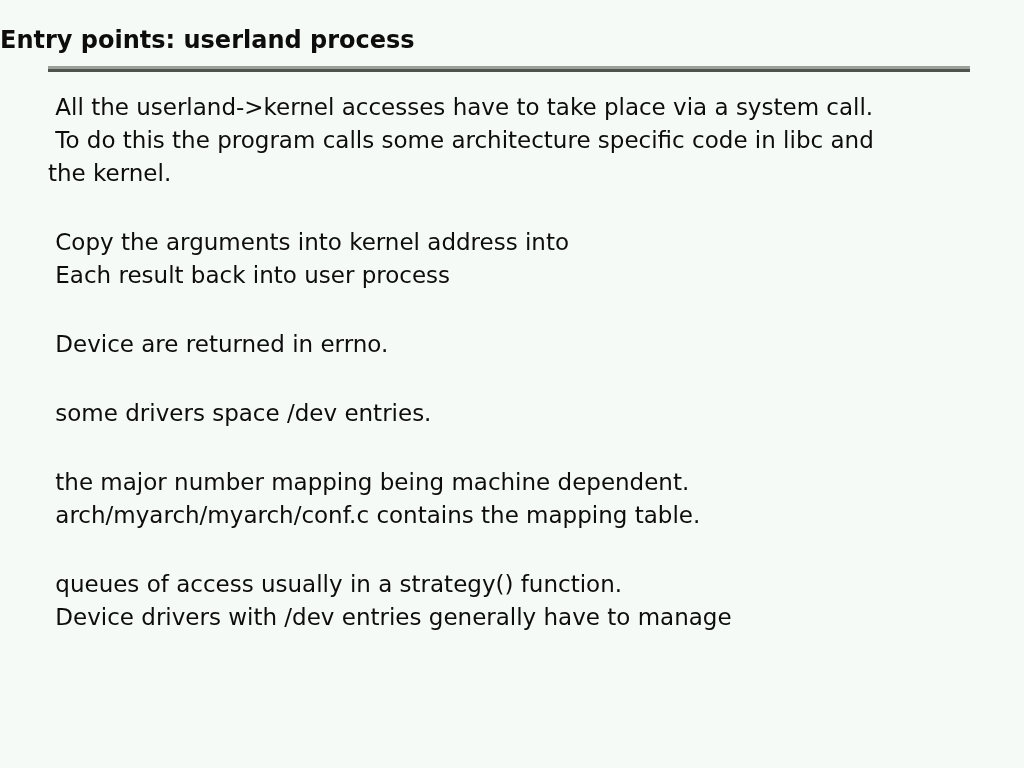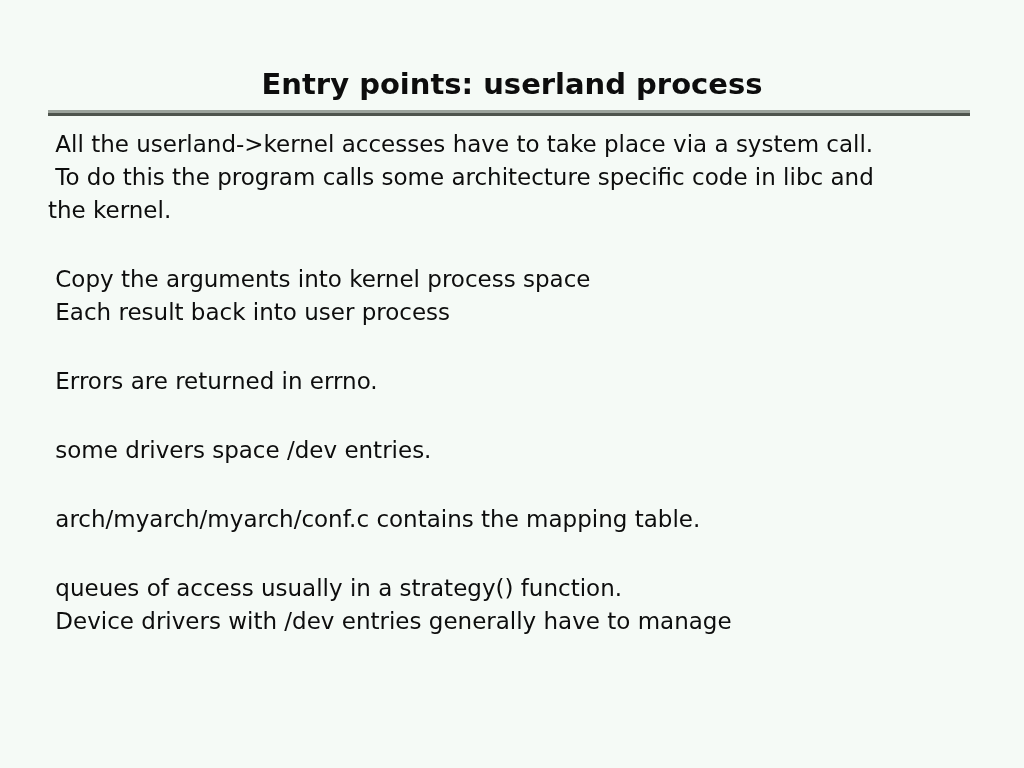--- a/index.html
+++ b/index.html
@@ -13,34 +13,33 @@
     color: #0d0d0d;
     font-family: "DejaVu Sans", sans-serif;
     overflow: hidden;
   }
   .slide {
     width: 1024px;
     height: 768px;
     position: relative;
   }
   .title {
-    padding-top: 66px;
-    text-align: center;
-    font-size: 29px;
+    padding-top: 22px;
+    font-size: 24px;
     line-height: 36px;
     font-weight: bold;
     white-space: pre;
   }
   .rule {
     height: 6px;
     margin: 8px 54px 0 48px;
     background: linear-gradient(to bottom, #9ba29b 0%, #9ba29b 50%, #4e544d 50%, #4e544d 100%);
   }
   .content {
-    padding: 12px 20px 0 48px;
+    padding: 19px 20px 0 48px;
     font-size: 23px;
     line-height: 33px;
   }
   .para {
     margin: 0 0 36px 0;
   }
   .line {
     white-space: pre;
   }
 </style>
@@ -55,33 +54,34 @@
 
   <div class="content">
 
     <div class="para">
       <div class="line"> All the userland-&gt;kernel accesses have to take place via a system call.</div>
       <div class="line"> To do this the program calls some architecture specific code in libc and</div>
       <div class="line">the kernel.</div>
     </div>
 
     <div class="para">
-      <div class="line"> Copy the arguments into kernel process space</div>
+      <div class="line"> Copy the arguments into kernel address into</div>
       <div class="line"> Each result back into user process</div>
     </div>
 
     <div class="para">
-      <div class="line"> Errors are returned in errno.</div>
+      <div class="line"> Device are returned in errno.</div>
     </div>
 
     <div class="para">
       <div class="line"> some drivers space /dev entries.</div>
     </div>
 
     <div class="para">
+      <div class="line"> the major number mapping being machine dependent.</div>
       <div class="line"> arch/myarch/myarch/conf.c contains the mapping table.</div>
     </div>
 
     <div class="para">
       <div class="line"> queues of access usually in a strategy() function.</div>
       <div class="line"> Device drivers with /dev entries generally have to manage</div>
     </div>
 
   </div>
 </div>

